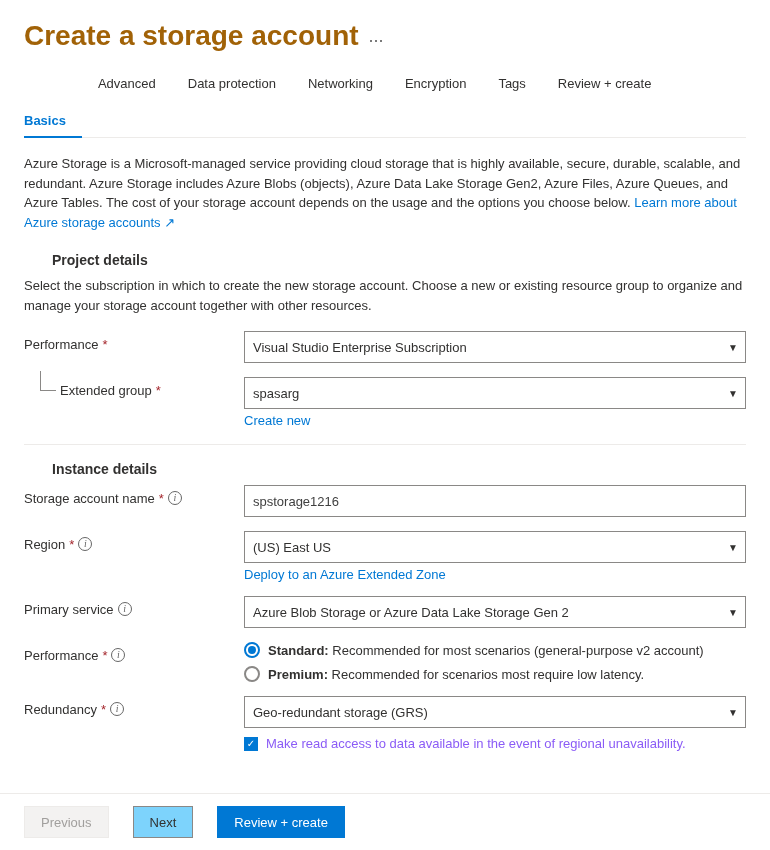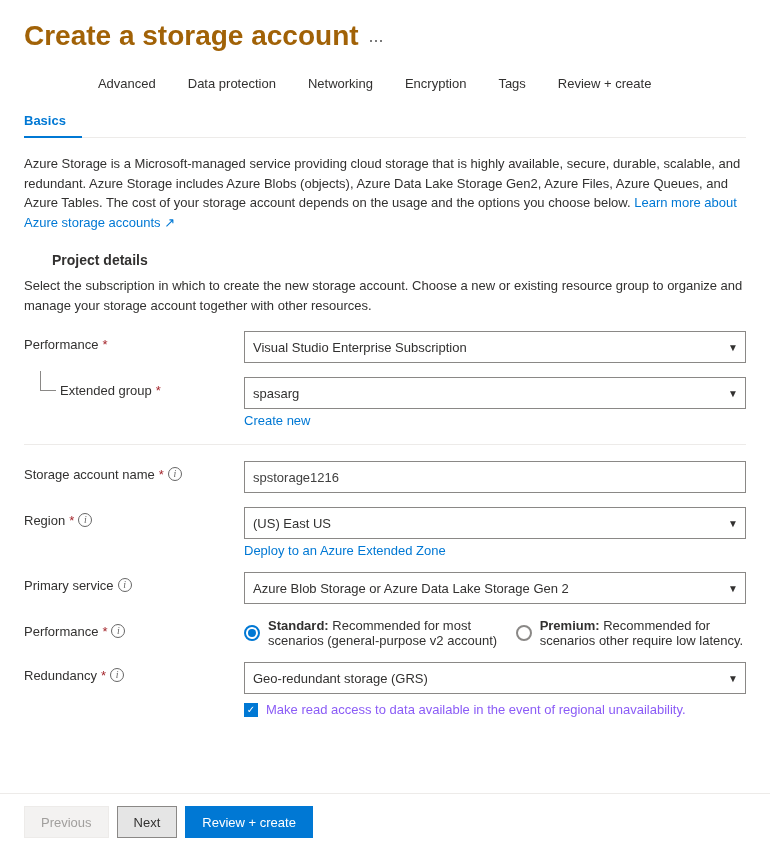--- a/index.html
+++ b/index.html
@@ -195,21 +195,21 @@
       font-size: 13px;
       text-decoration: none;
       cursor: pointer;
       display: inline-block;
       margin-top: 4px;
     }
 
     
     .radio-group {
       display: flex;
-      flex-direction: row;
+      flex-direction: column;
       gap: 8px;
     }
 
     .radio-item {
       display: flex;
       align-items: center;
       gap: 8px;
       cursor: pointer;
     }
 
@@ -271,35 +271,35 @@
       font-size: 13px;
       color: #8b5cf6;
     }
 
     
     .bottom-bar {
       border-top: 1px solid #edebe9;
       padding: 12px 24px;
       display: flex;
       align-items: center;
-      gap: 8px;
+      gap: 24px;
       background: #fff;
     }
 
     .btn {
       padding: 5px 16px;
       font-size: 13px;
       cursor: pointer;
       height: 32px;
       border: 1px solid;
       font-family: 'Segoe UI', Arial, sans-serif;
     }
 
     .btn-default {
-      background: #e5e5e5;
+      background: #7dd3fc;
       border-color: #8a8886;
       color: #323130;
     }
 
     .btn-primary {
       background: #0078d4;
       border-color: #0078d4;
       color: #fff;
     }
 
@@ -381,20 +381,21 @@
             <span class="select-chevron">▼</span>
           </div>
           <a href="#" class="create-new-link">Create new</a>
         </div>
       </div>
     </div>
 
     <div class="divider"></div>
 
     <div class="instance-section">
+      <div class="section-title">Instance details</div>
 
       <div class="form-row">
         <div class="form-label-col">
           <span>Storage account name</span>
           <span class="required"> *</span>
           <span class="info-icon">i</span>
         </div>
         <div class="form-control-col">
           <input type="text" class="text-input" value="spstorage1216" style="">
         </div>
@@ -444,21 +445,21 @@
               <div class="radio-circle selected"></div>
               <span class="radio-label">
                 <strong>Standard:</strong>
                 <span>Recommended for most scenarios (general-purpose v2 account)</span>
               </span>
             </div>
             <div class="radio-item">
               <div class="radio-circle"></div>
               <span class="radio-label">
                 <strong>Premium:</strong>
-                <span>Recommended for scenarios other require low latency.</span>
+                <span>Recommended for scenarios most require low latency.</span>
               </span>
             </div>
           </div>
         </div>
       </div>
 
       <div class="form-row">
         <div class="form-label-col">
           <span>Redundancy</span>
           <span class="required"> *</span>

